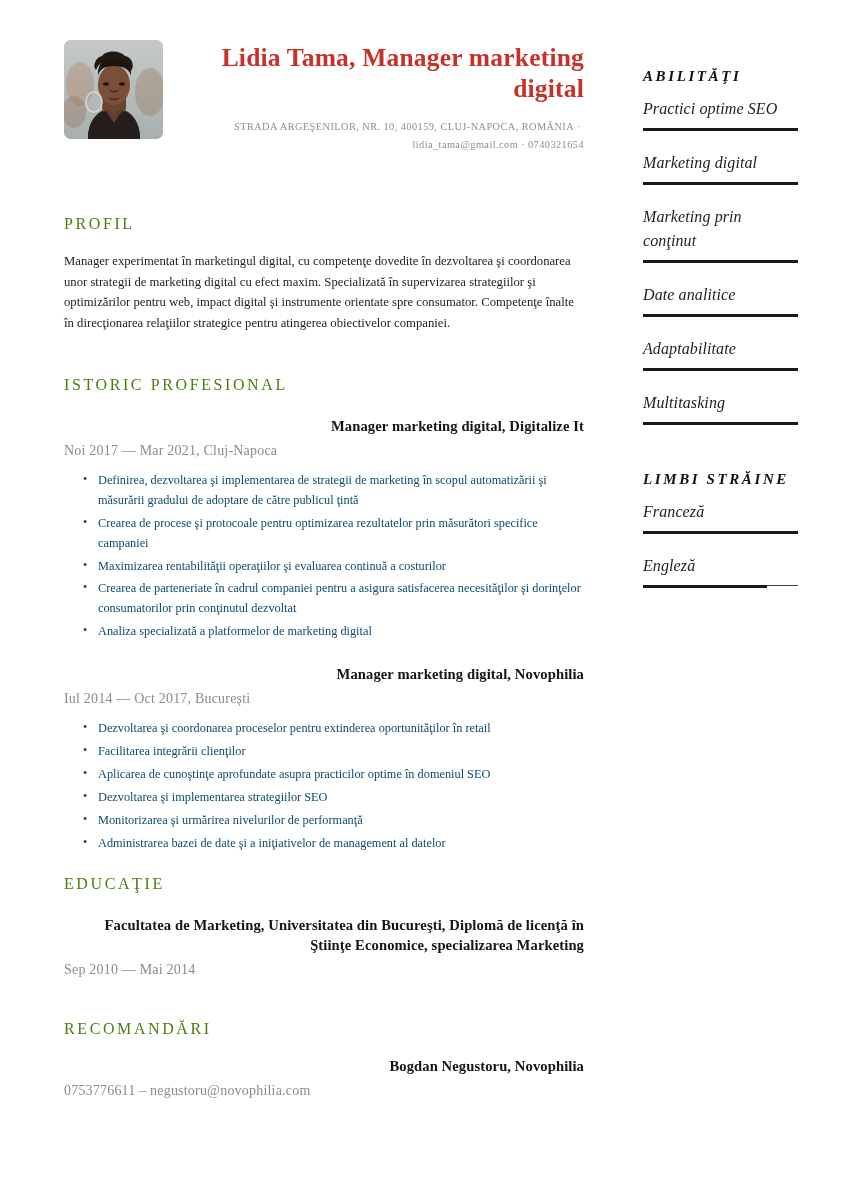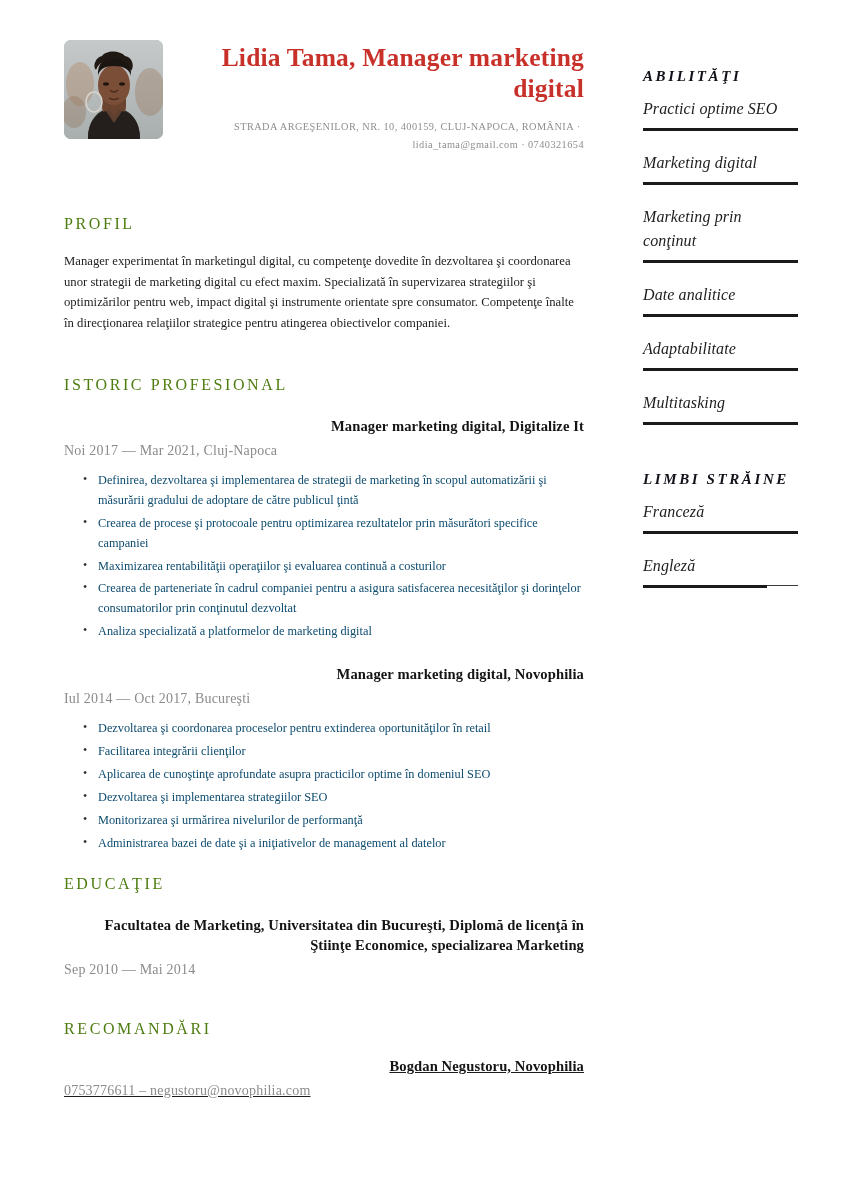--- a/index.html
+++ b/index.html
@@ -258,21 +258,21 @@
     <div class="section" style="margin-top:21px;">
       <h2 class="sec-head">EDUCAŢIE</h2>
       <div style="margin-top:22px;">
         <div class="entry-title">Facultatea de Marketing, Universitatea din Bucureşti, Diplomă de licenţă în Ştiinţe Economice, specializarea Marketing</div>
         <div class="entry-meta">Sep 2010 — Mai 2014</div>
       </div>
     </div>
 
     <div class="section" style="margin-top:42px;">
       <h2 class="sec-head">RECOMANDĂRI</h2>
-      <div style="margin-top:8px;text-decoration:underline;">
+      <div style="margin-top:8px;">
         <div class="entry-title">Bogdan Negustoru, Novophilia</div>
         <div class="entry-meta">0753776611 – negustoru@novophilia.com</div>
       </div>
     </div>
 
   </div>
 
   <div class="side-col">
 
     <div style="margin-top:56px;">

